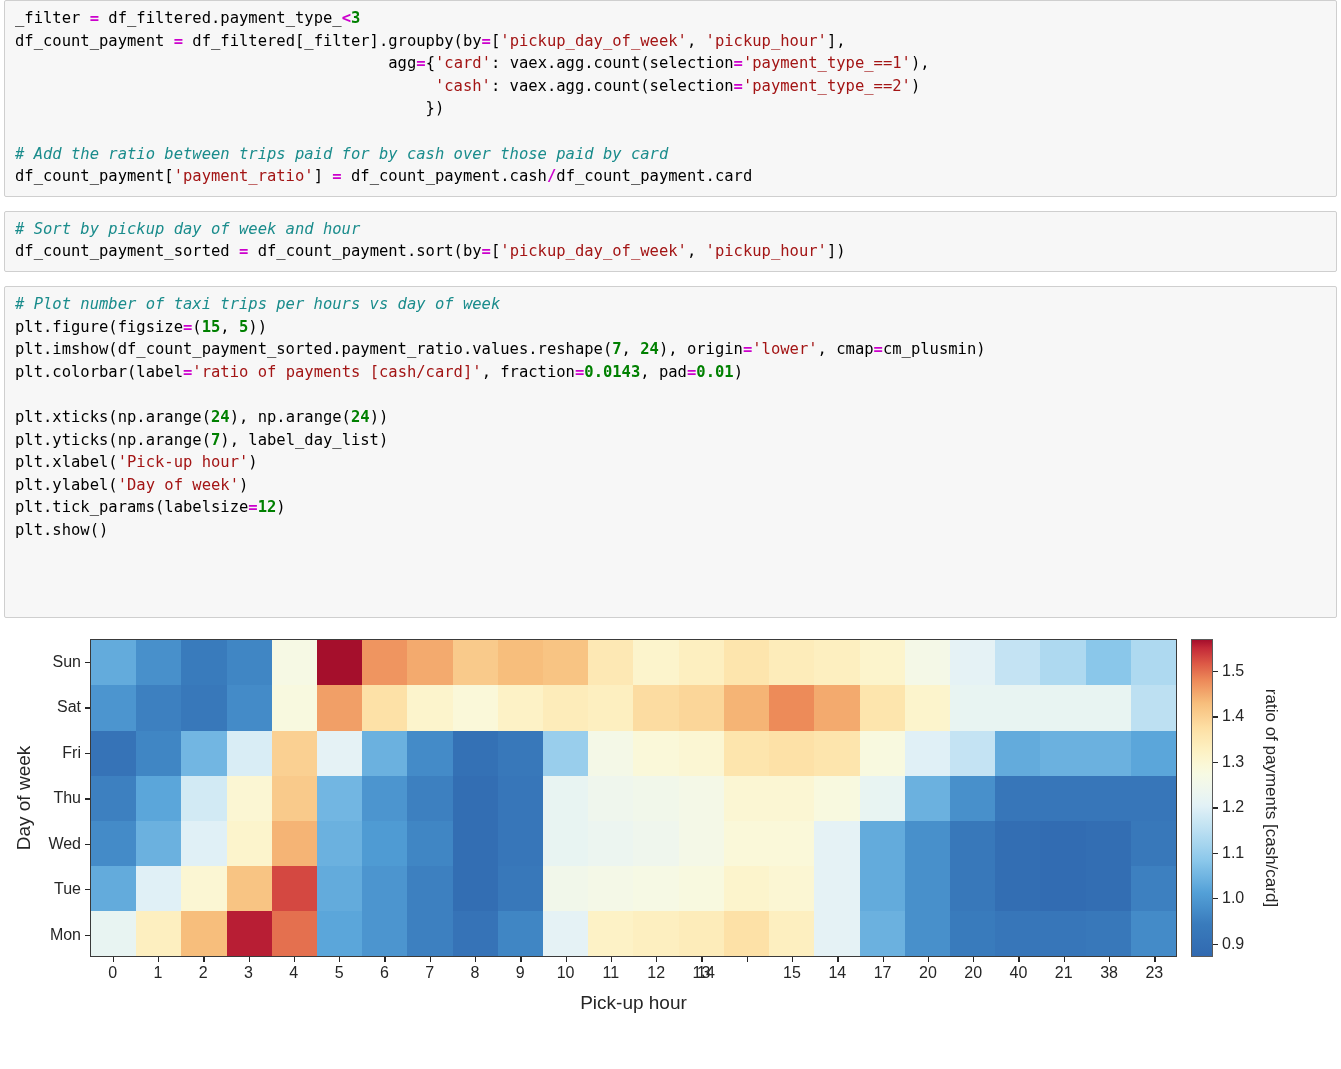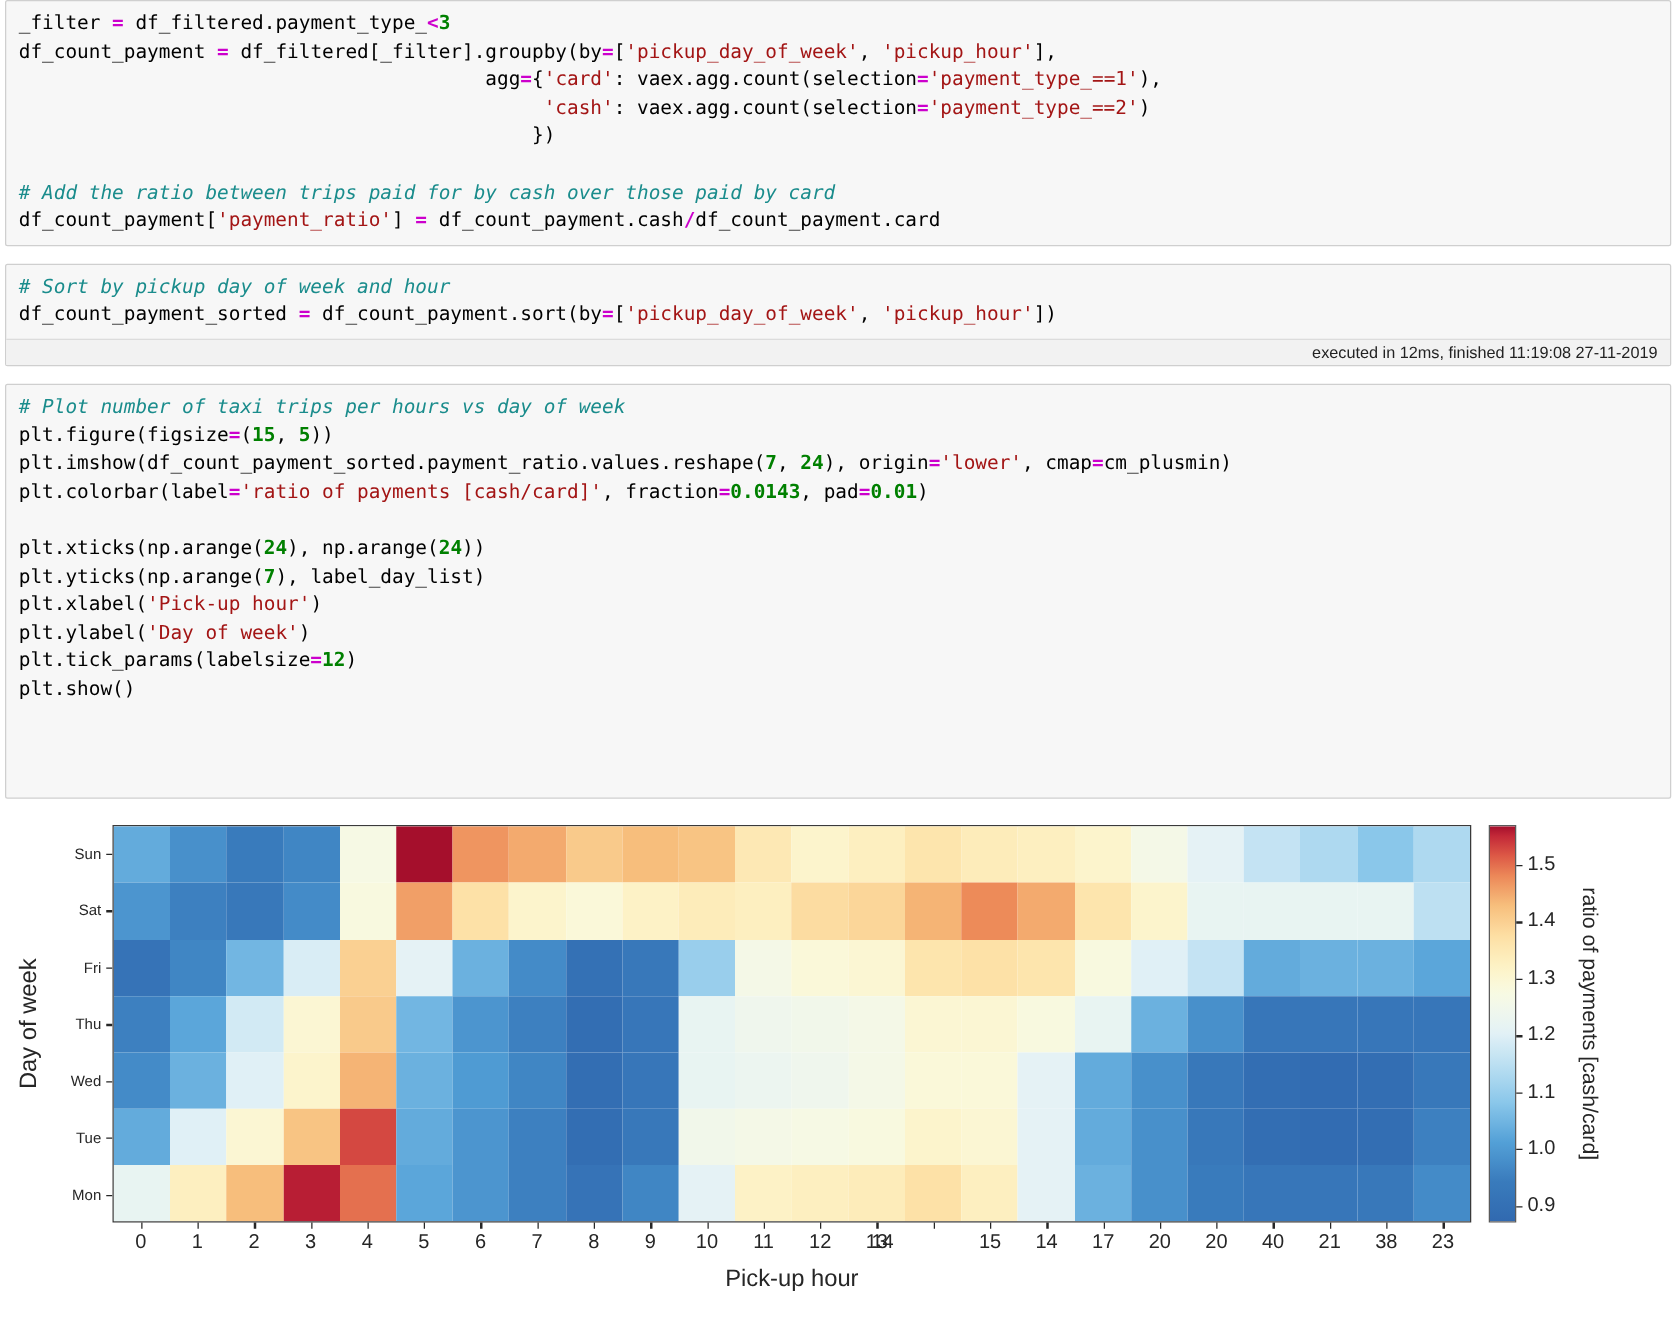--- a/index.html
+++ b/index.html
@@ -73,21 +73,21 @@
   }
   #ylabel-wrap {
     position: absolute;
     left: 18px; top: 0; width: 2px; height: 320px;
   }
 
   .ytick-label {
     position: absolute;
     right: 0;
     text-align: right;
-    font-size: 12px;
+    font-size: 16px;
     color: #262626;
     transform: translateY(-50%);
     white-space: nowrap;
   }
   .ytick-mark {
     position: absolute;
     width: 5px; height: 1.3px;
     background: #262626;
   }
 
@@ -158,21 +158,20 @@
 <body>
 
 <div id="page">
 
   <div id="cells-container">
       <div class="cell">
         <div class="cell-source"><div><span class="tok-pln">_filter </span><span class="tok-op">=</span><span class="tok-pln"> df_filtered.payment_type_</span><span class="tok-op">&lt;</span><span class="tok-num">3</span></div><div><span class="tok-pln">df_count_payment </span><span class="tok-op">=</span><span class="tok-pln"> df_filtered[_filter].groupby(by</span><span class="tok-op">=</span><span class="tok-pln">[</span><span class="tok-str">'pickup_day_of_week'</span><span class="tok-pln">, </span><span class="tok-str">'pickup_hour'</span><span class="tok-pln">],</span></div><div><span class="tok-pln">                                        agg</span><span class="tok-op">=</span><span class="tok-pln">{</span><span class="tok-str">'card'</span><span class="tok-pln">: vaex.agg.count(selection</span><span class="tok-op">=</span><span class="tok-str">'payment_type_==1'</span><span class="tok-pln">),</span></div><div><span class="tok-pln">                                             </span><span class="tok-str">'cash'</span><span class="tok-pln">: vaex.agg.count(selection</span><span class="tok-op">=</span><span class="tok-str">'payment_type_==2'</span><span class="tok-pln">)</span></div><div><span class="tok-pln">                                            })</span></div><div>&nbsp;</div><div><span class="tok-cmt"># Add the ratio between trips paid for by cash over those paid by card</span></div><div><span class="tok-pln">df_count_payment[</span><span class="tok-str">'payment_ratio'</span><span class="tok-pln">] </span><span class="tok-op">=</span><span class="tok-pln"> df_count_payment.cash</span><span class="tok-op">/</span><span class="tok-pln">df_count_payment.card</span></div></div>
       </div>
       <div class="cell">
         <div class="cell-source"><div><span class="tok-cmt"># Sort by pickup day of week and hour</span></div><div><span class="tok-pln">df_count_payment_sorted </span><span class="tok-op">=</span><span class="tok-pln"> df_count_payment.sort(by</span><span class="tok-op">=</span><span class="tok-pln">[</span><span class="tok-str">'pickup_day_of_week'</span><span class="tok-pln">, </span><span class="tok-str">'pickup_hour'</span><span class="tok-pln">])</span></div></div>
-        <div class="cell-footer">executed in 12ms, finished 11:19:08 27-11-2019</div>
       </div>
       <div class="cell">
         <div class="cell-source"><div><span class="tok-cmt"># Plot number of taxi trips per hours vs day of week</span></div><div><span class="tok-pln">plt.figure(figsize</span><span class="tok-op">=</span><span class="tok-pln">(</span><span class="tok-num">15</span><span class="tok-pln">, </span><span class="tok-num">5</span><span class="tok-pln">))</span></div><div><span class="tok-pln">plt.imshow(df_count_payment_sorted.payment_ratio.values.reshape(</span><span class="tok-num">7</span><span class="tok-pln">, </span><span class="tok-num">24</span><span class="tok-pln">), origin</span><span class="tok-op">=</span><span class="tok-str">'lower'</span><span class="tok-pln">, cmap</span><span class="tok-op">=</span><span class="tok-pln">cm_plusmin)</span></div><div><span class="tok-pln">plt.colorbar(label</span><span class="tok-op">=</span><span class="tok-str">'ratio of payments [cash/card]'</span><span class="tok-pln">, fraction</span><span class="tok-op">=</span><span class="tok-num">0.0143</span><span class="tok-pln">, pad</span><span class="tok-op">=</span><span class="tok-num">0.01</span><span class="tok-pln">)</span></div><div>&nbsp;</div><div><span class="tok-pln">plt.xticks(np.arange(</span><span class="tok-num">24</span><span class="tok-pln">), np.arange(</span><span class="tok-num">24</span><span class="tok-pln">))</span></div><div><span class="tok-pln">plt.yticks(np.arange(</span><span class="tok-num">7</span><span class="tok-pln">), label_day_list)</span></div><div><span class="tok-pln">plt.xlabel(</span><span class="tok-str">'Pick-up hour'</span><span class="tok-pln">)</span></div><div><span class="tok-pln">plt.ylabel(</span><span class="tok-str">'Day of week'</span><span class="tok-pln">)</span></div><div><span class="tok-pln">plt.tick_params(labelsize</span><span class="tok-op">=</span><span class="tok-num">12</span><span class="tok-pln">)</span></div><div><span class="tok-pln">plt.show()</span></div><div>&nbsp;</div><div>&nbsp;</div><div>&nbsp;</div></div>
       </div>
     </div>
 
   <div id="figure">
     <div id="ylabel-wrap" style="left: 20px;">
       <div id="ylabel" style="top: 166px; left: 0px;">Day of week</div>
     </div>

